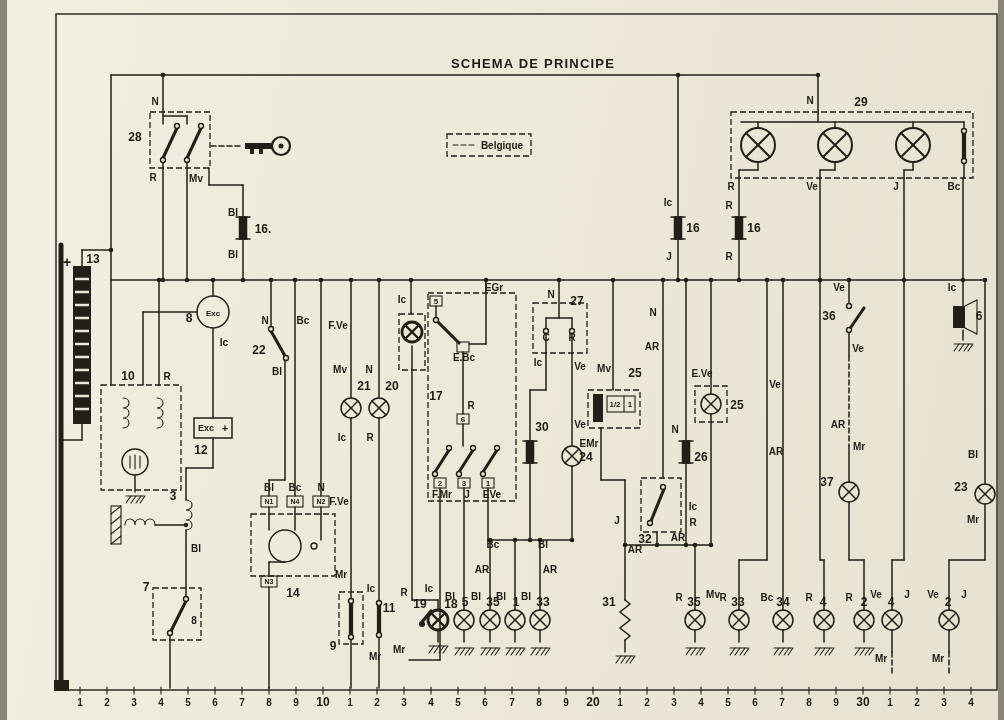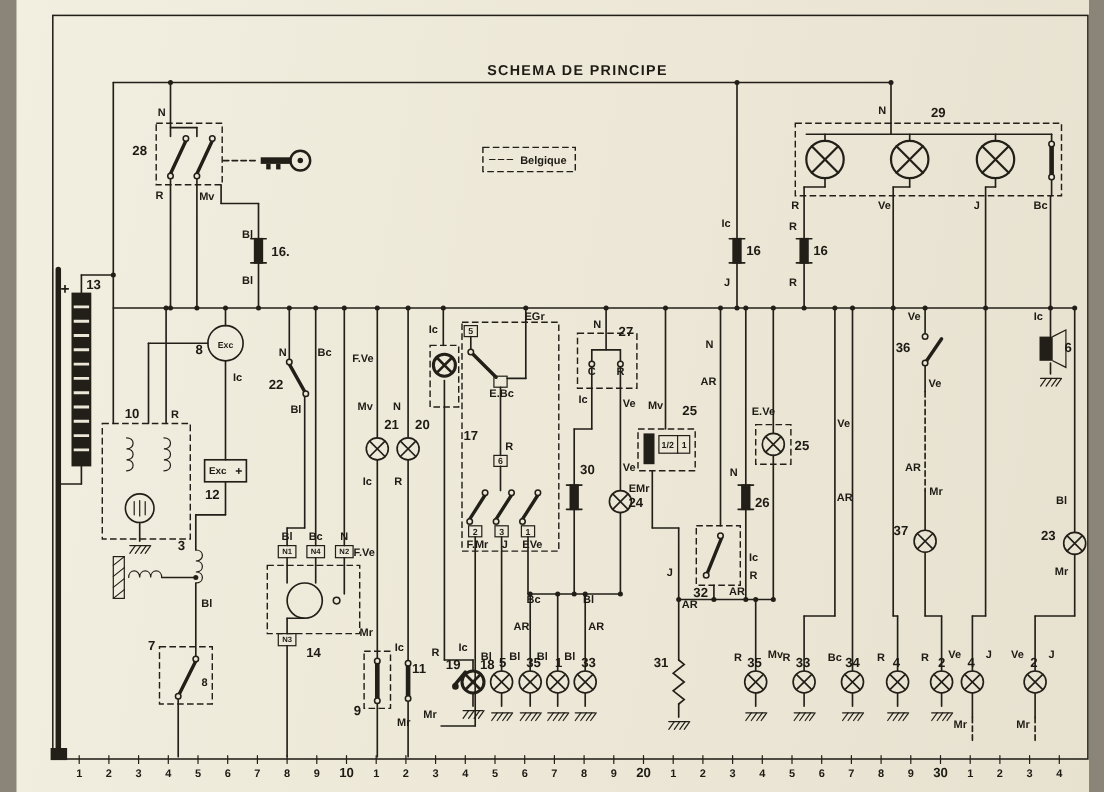--- a/index.html
+++ b/index.html
@@ -1,17 +1,17 @@
 <!DOCTYPE html>
 <html><head>
 <meta charset="utf-8">
 <style>
   html,body{margin:0;padding:0;background:#8a8578;}
   .page{position:relative;width:975px;height:720px;margin:0 auto;overflow:hidden;
-        background:linear-gradient(100deg,#f2efe1 0%,#ece7d6 55%,#e7e2d0 100%);}
+        background:linear-gradient(100deg,#f2efe1 0%,#ece7d6 55%,#e7e2d0 100%);padding-left:16px;}
   svg{display:block}
   .w{stroke:#221f18;stroke-width:1.5;fill:none;stroke-linecap:round}
   .thin{stroke-width:1.1}
   .bold{stroke-width:3.1}
   .bar{stroke-width:4.2}
   .dash{stroke-dasharray:5 3}
   .boxd{stroke:#221f18;stroke-width:1.3;fill:none;stroke-dasharray:6 3}
   .boxs{stroke:#221f18;stroke-width:1.5;fill:none}
   .fillink{fill:#221f18;stroke:none}
   .dot{fill:#221f18;stroke:none}

